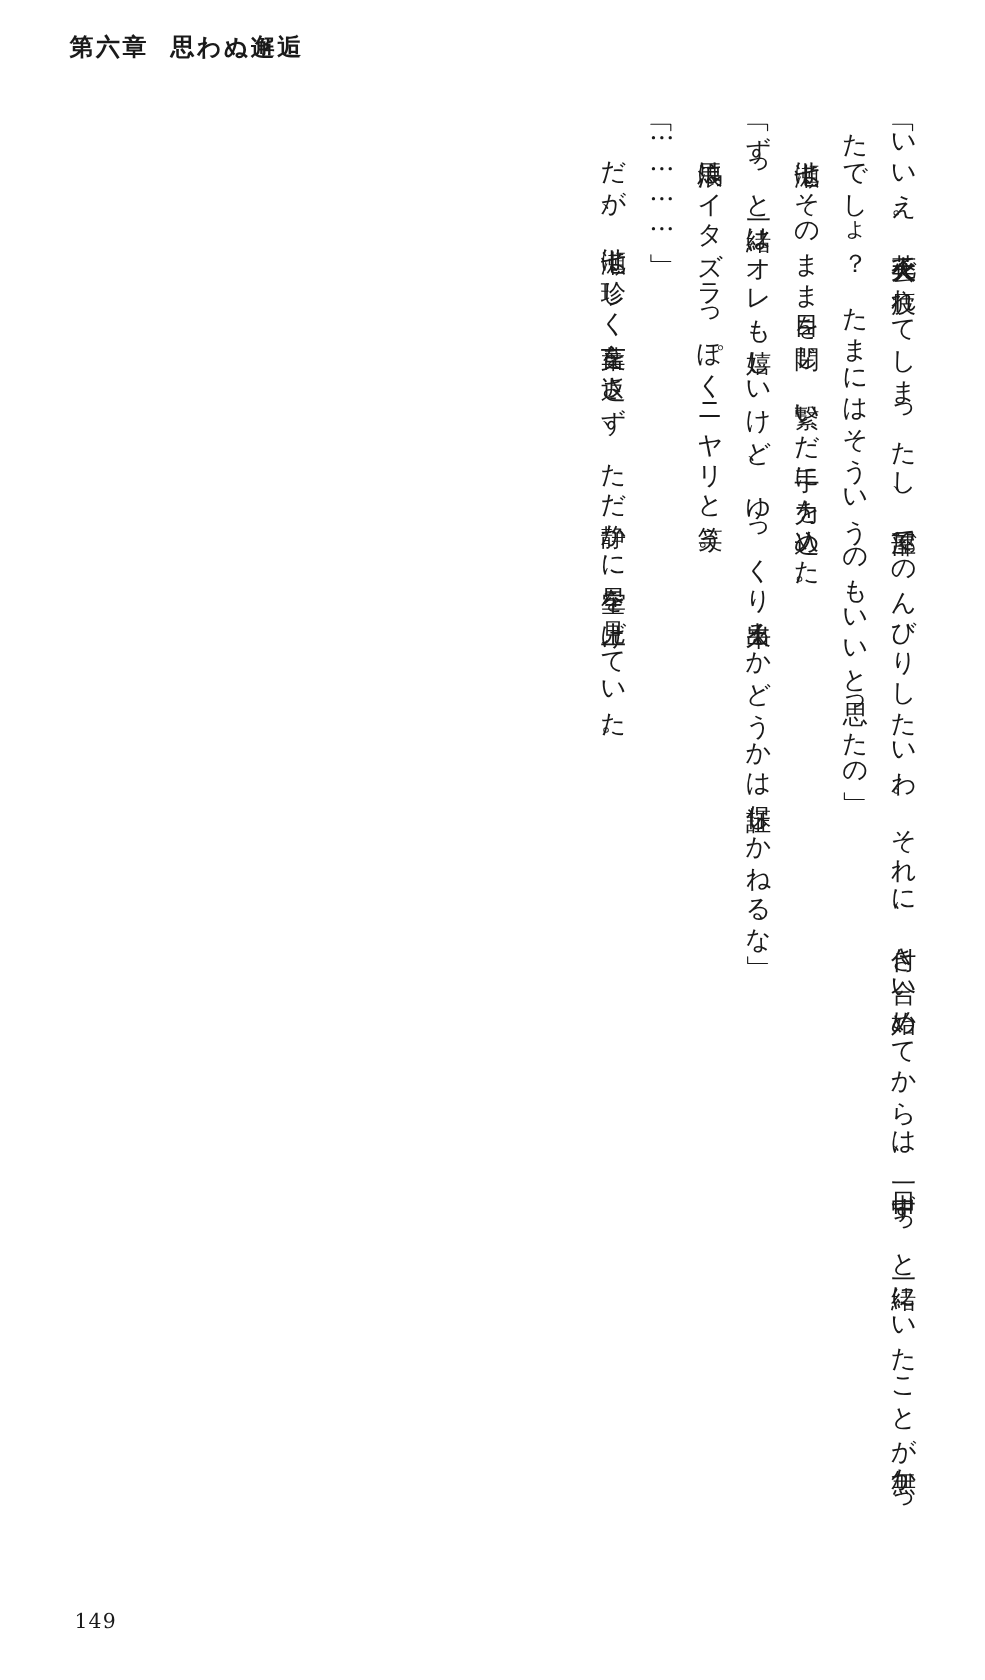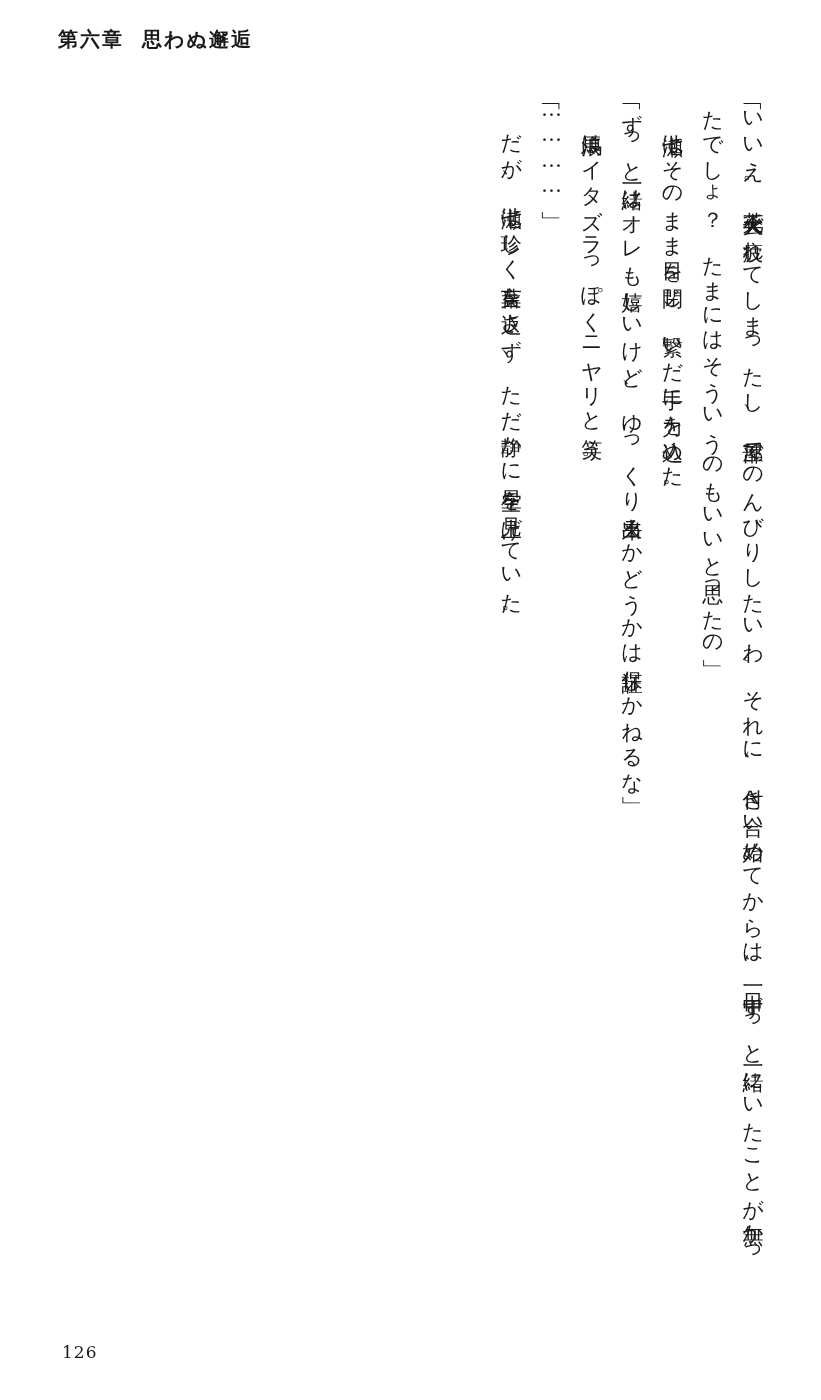--- a/index.html
+++ b/index.html
@@ -79,15 +79,15 @@
 
   <div class="body-text">
     <p>「いいえ。花火大会で疲れてしまったし、部屋でのんびりしたいわ。それに、付き合い始めてからは、一日中ずっと一緒にいたことが無かったでしょ？　たまにはそういうのもいいと思ったの」</p>
     <p>　七瀬はそのまま目を閉じ、繋いだ手に力を込めた。</p>
     <p>「ずっと一緒はオレも嬉しいけど、ゆっくり出来るかどうかは保証しかねるな」</p>
     <p>　浪馬はイタズラっぽくニヤリと笑う。</p>
     <p>「…………」</p>
     <p>　だが、七瀬は珍しく言葉を返さず、ただ静かに星空を見上げていた。</p>
   </div>
 
-  <div class="folio">126</div>
+  <div class="folio">149</div>
 
 </div>
 
 </body></html>

